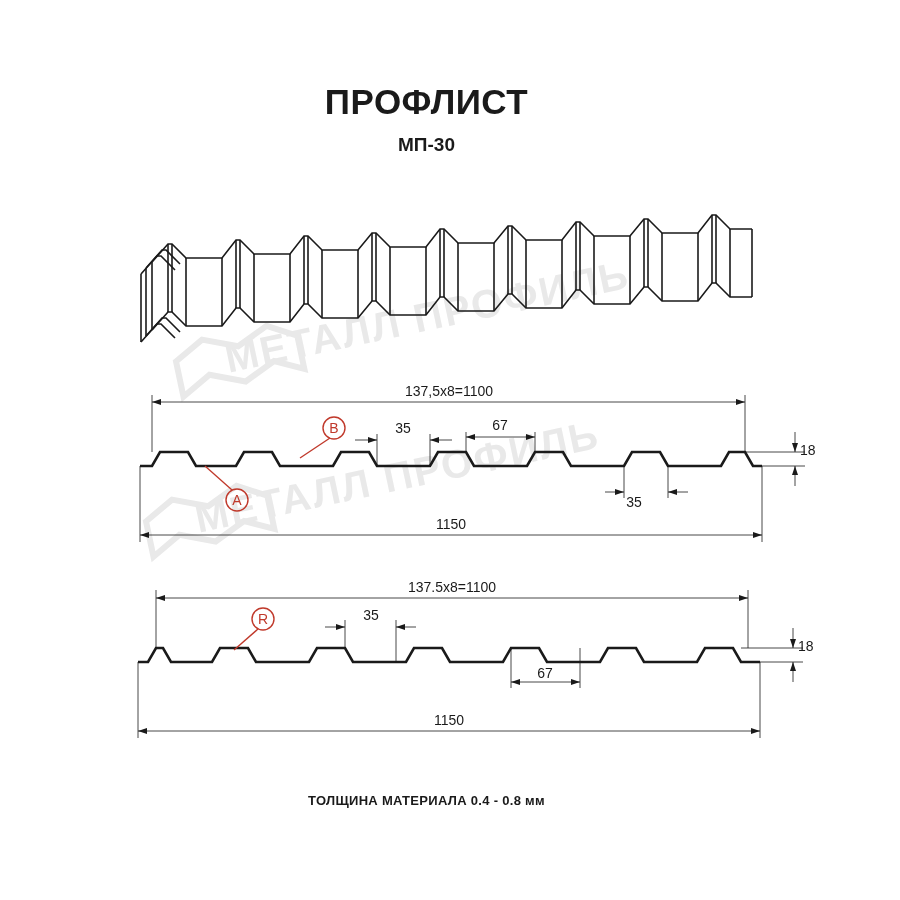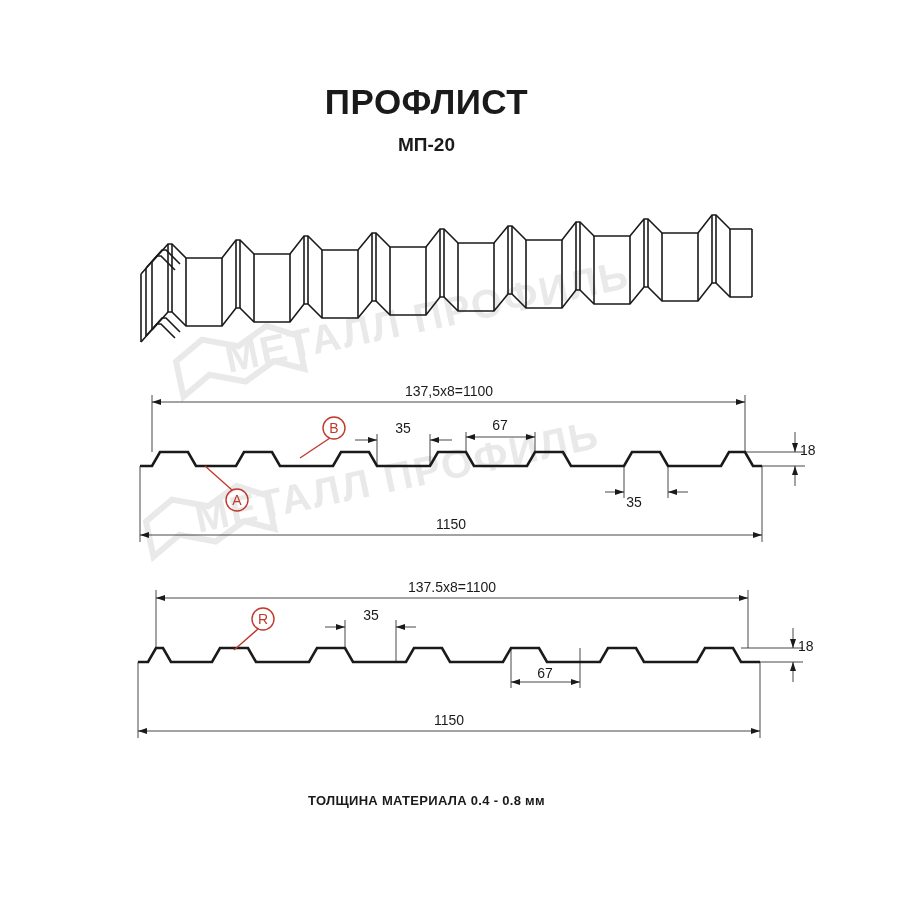--- a/index.html
+++ b/index.html
@@ -45,21 +45,21 @@
     letter-spacing: 0.3px;
   }
   svg text {
     font-family: "Liberation Sans", sans-serif;
   }
 </style>
 </head>
 <body>
 
 <div class="title" id="main-title">ПРОФЛИСТ</div>
-<div class="title" id="sub-title">МП-20</div>
+<div class="title" id="sub-title">МП-30</div>
 <div class="title" id="footer-note">ТОЛЩИНА МАТЕРИАЛА 0.4 - 0.8 мм</div>
 
 <svg id="sheet" viewBox="0 0 900 900">
 
   <g opacity="1">
     <g transform="translate(430,330) rotate(-12)">
       <text x="0" y="0" text-anchor="middle" font-size="40" font-weight="bold" fill="#e9e9e9" letter-spacing="2">МЕТАЛЛ ПРОФИЛЬ</text>
       <g fill="none" stroke="#e9e9e9" stroke-width="6">
         <path d="M-255 -22 l30 -16 l34 14 l32 -14 l28 16 l0 34 l-28 -14 l-32 14 l-34 -14 l-30 16 z"></path>
       </g>

